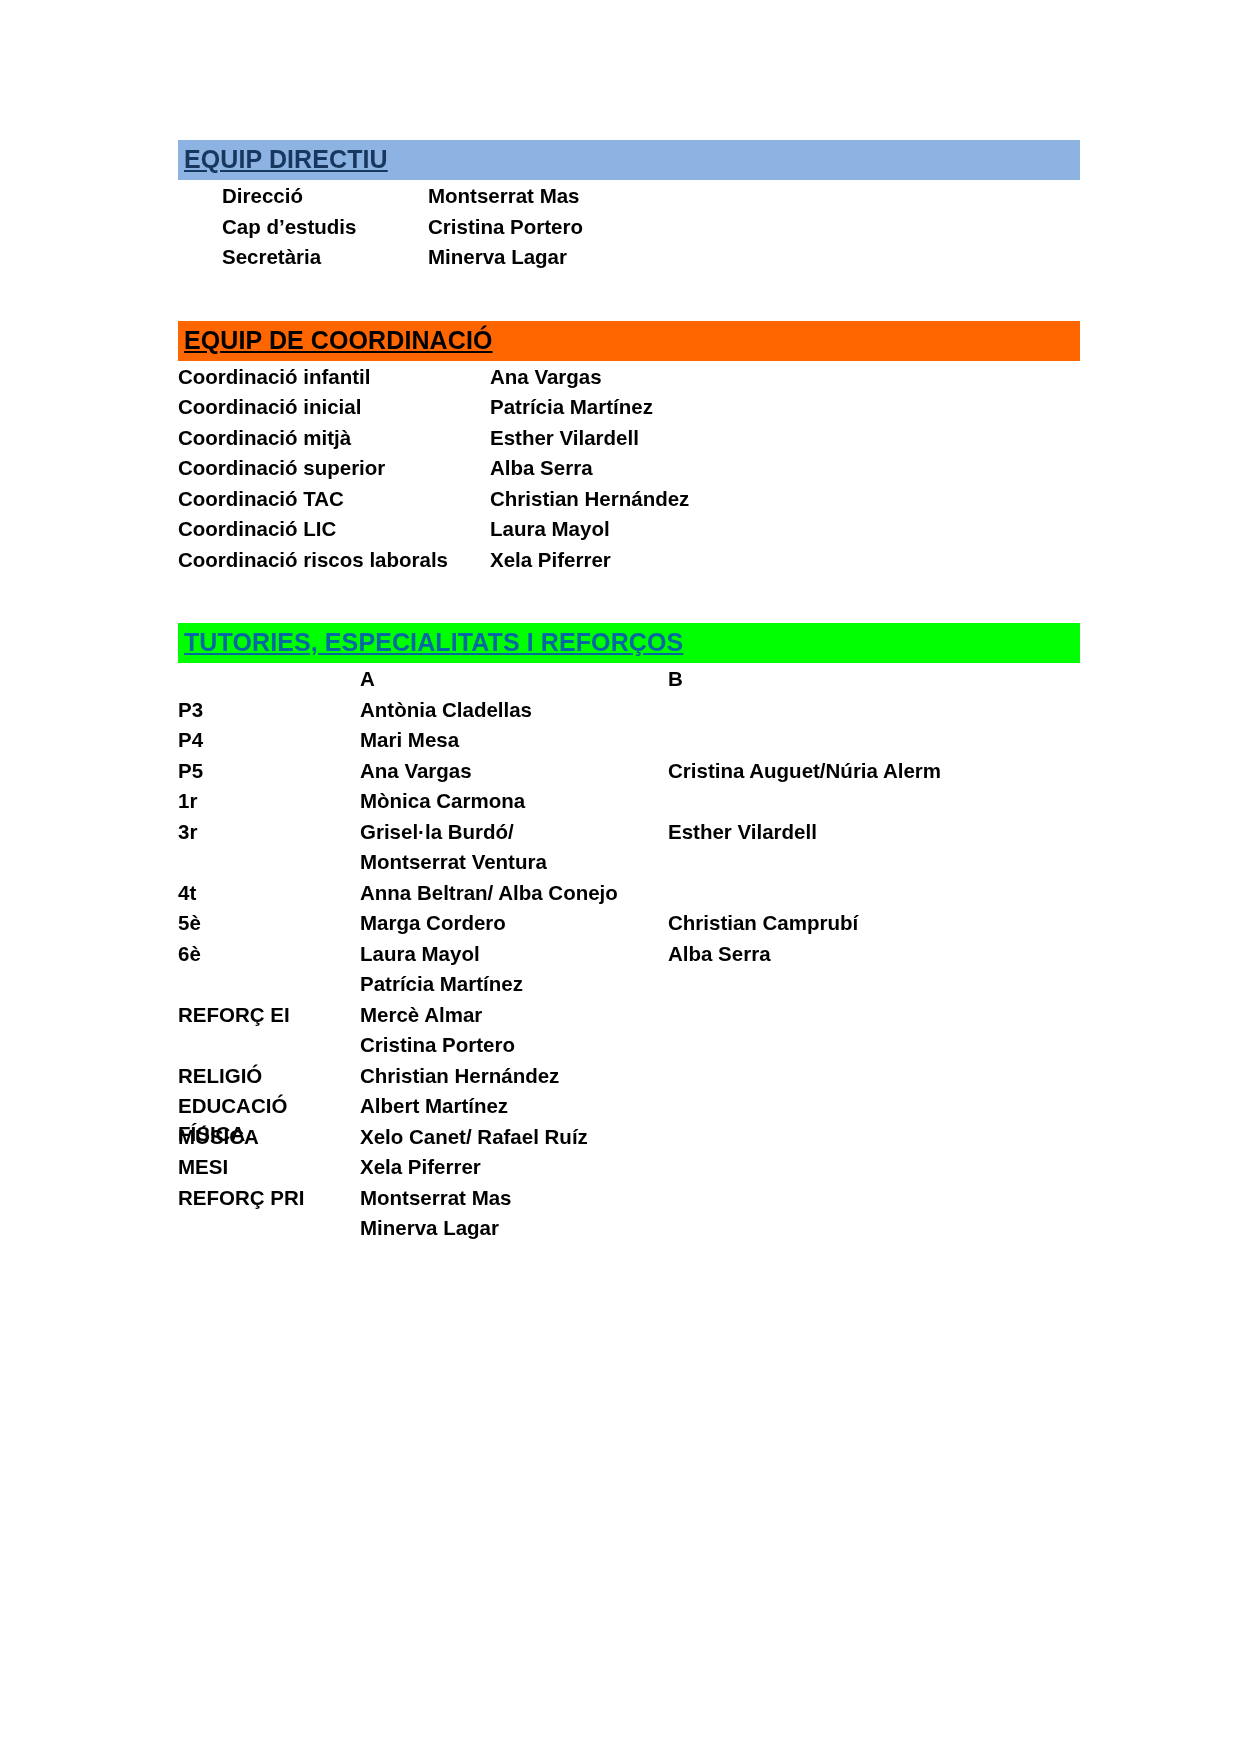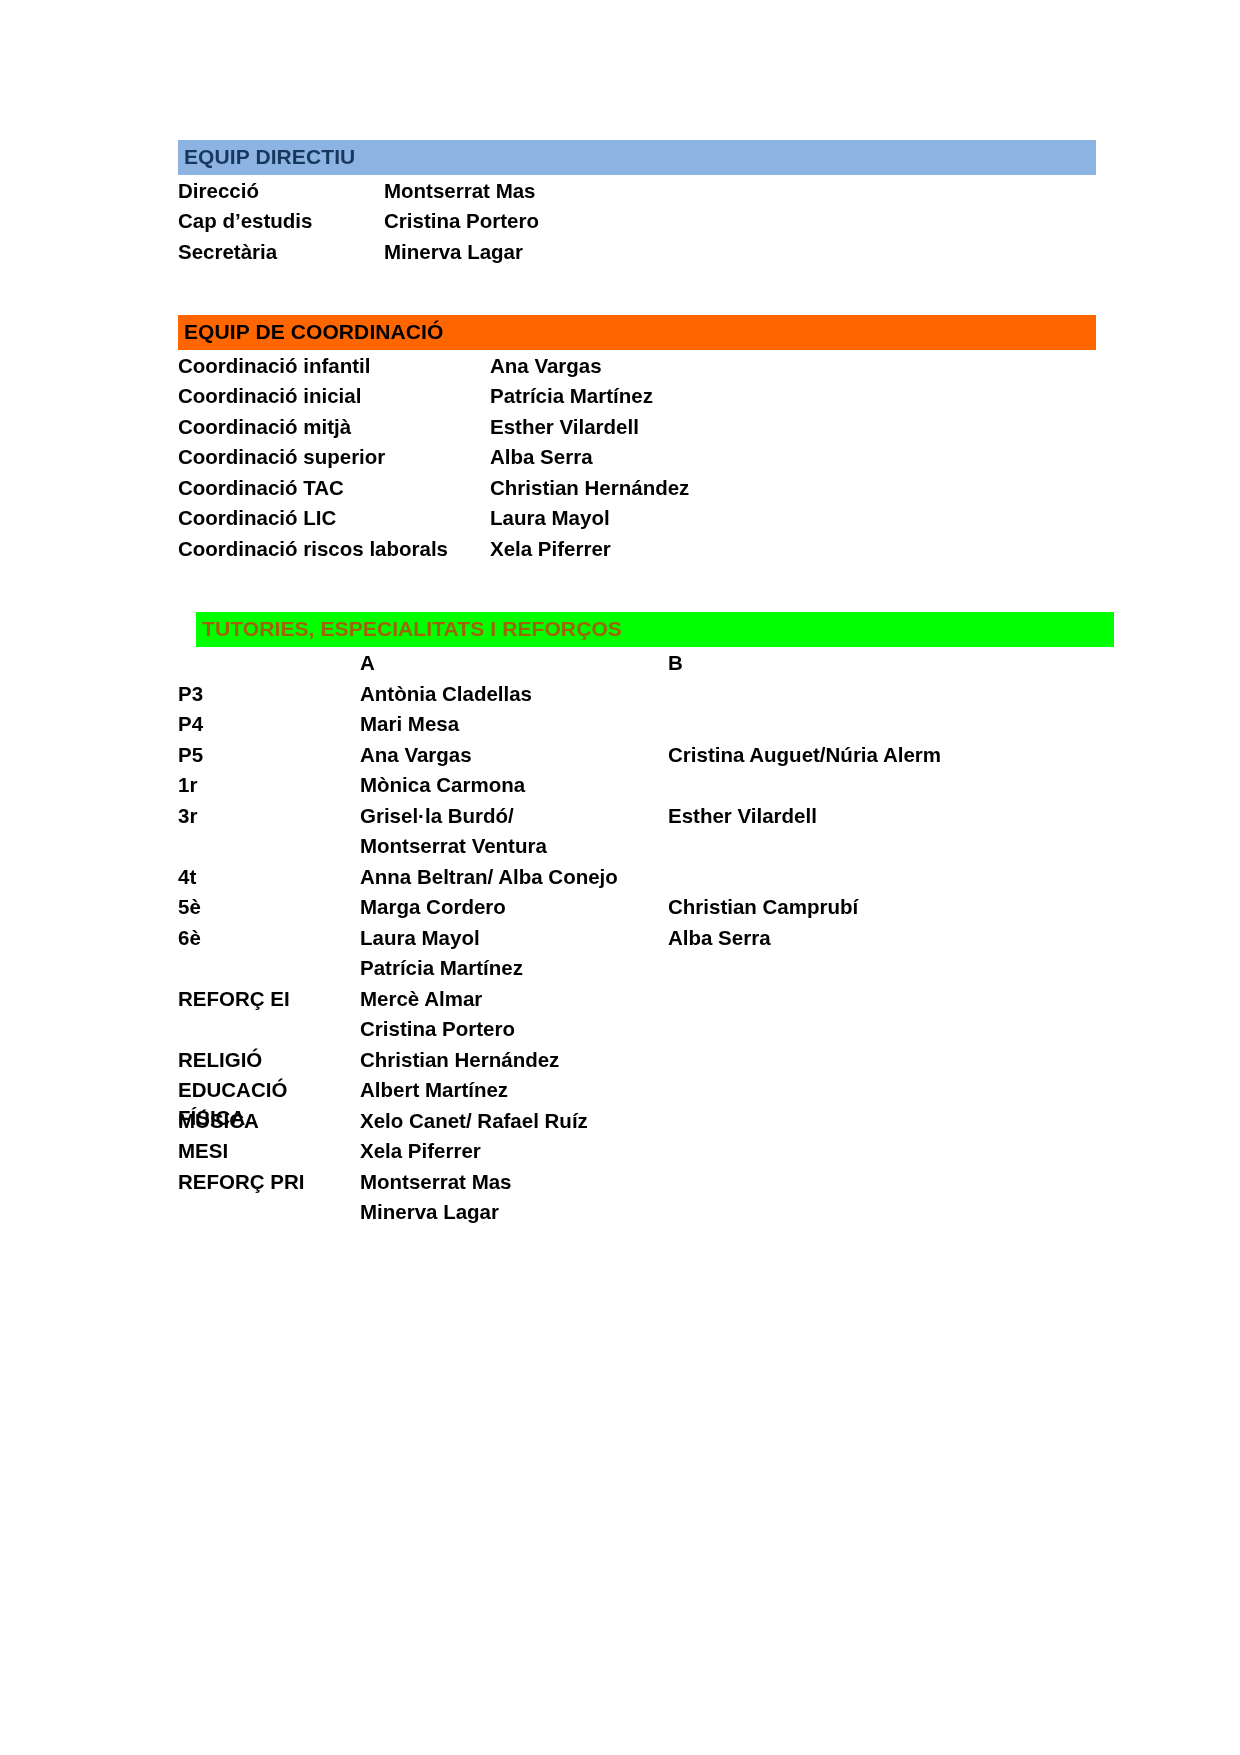--- a/index.html
+++ b/index.html
@@ -23,48 +23,49 @@
   }
   .content {
     position: absolute;
     left: 178px;
     top: 140px;
     width: 900px;
   }
 
   
   .section-bar {
-    font-size: 21px;
+    font-size: 25px;
     font-weight: bold;
     line-height: 1.32;
-    padding: 3px 22px 4px 6px;
+    padding: 3px 6px 4px 6px;
     letter-spacing: 0.1px;
+    text-decoration: underline;
   }
   .bar-blue   { background: #8DB3E2; color: #17375E; width: 890px; }
   .bar-orange { background: #FF6600; color: #000000; width: 890px; }
-  .bar-green  { background: #00FF00; color: #a16207; width: 890px; margin-left: 18px; }
+  .bar-green  { background: #00FF00; color: #0369a1; width: 890px; }
 
   
   .rows {
     margin-top: 2px;
   }
   .row {
     display: flex;
     font-size: 20.5px;
     font-weight: bold;
     line-height: 1.345;
     height: 30.5px;
     align-items: flex-start;
   }
   .row .c1 { width: 206px; flex: 0 0 206px; }
   .row .c2 { width: 330px; flex: 0 0 330px; }
   .row .c3 { flex: 1 1 auto; }
 
   
-  .dir .c1 { width: 206px; flex: 0 0 206px; }
+  .dir .c1 { width: 206px; flex: 0 0 206px; margin-left: 44px; }
   .dir .c2 { flex: 1 1 auto; }
 
   
   .coord .c1 { width: 312px; flex: 0 0 312px; }
   .coord .c2 { flex: 1 1 auto; }
 
   
   .tut .c1 { width: 182px; flex: 0 0 182px; }
   .tut .c2 { width: 308px; flex: 0 0 308px; }
   .tut .c3 { flex: 1 1 auto; }

